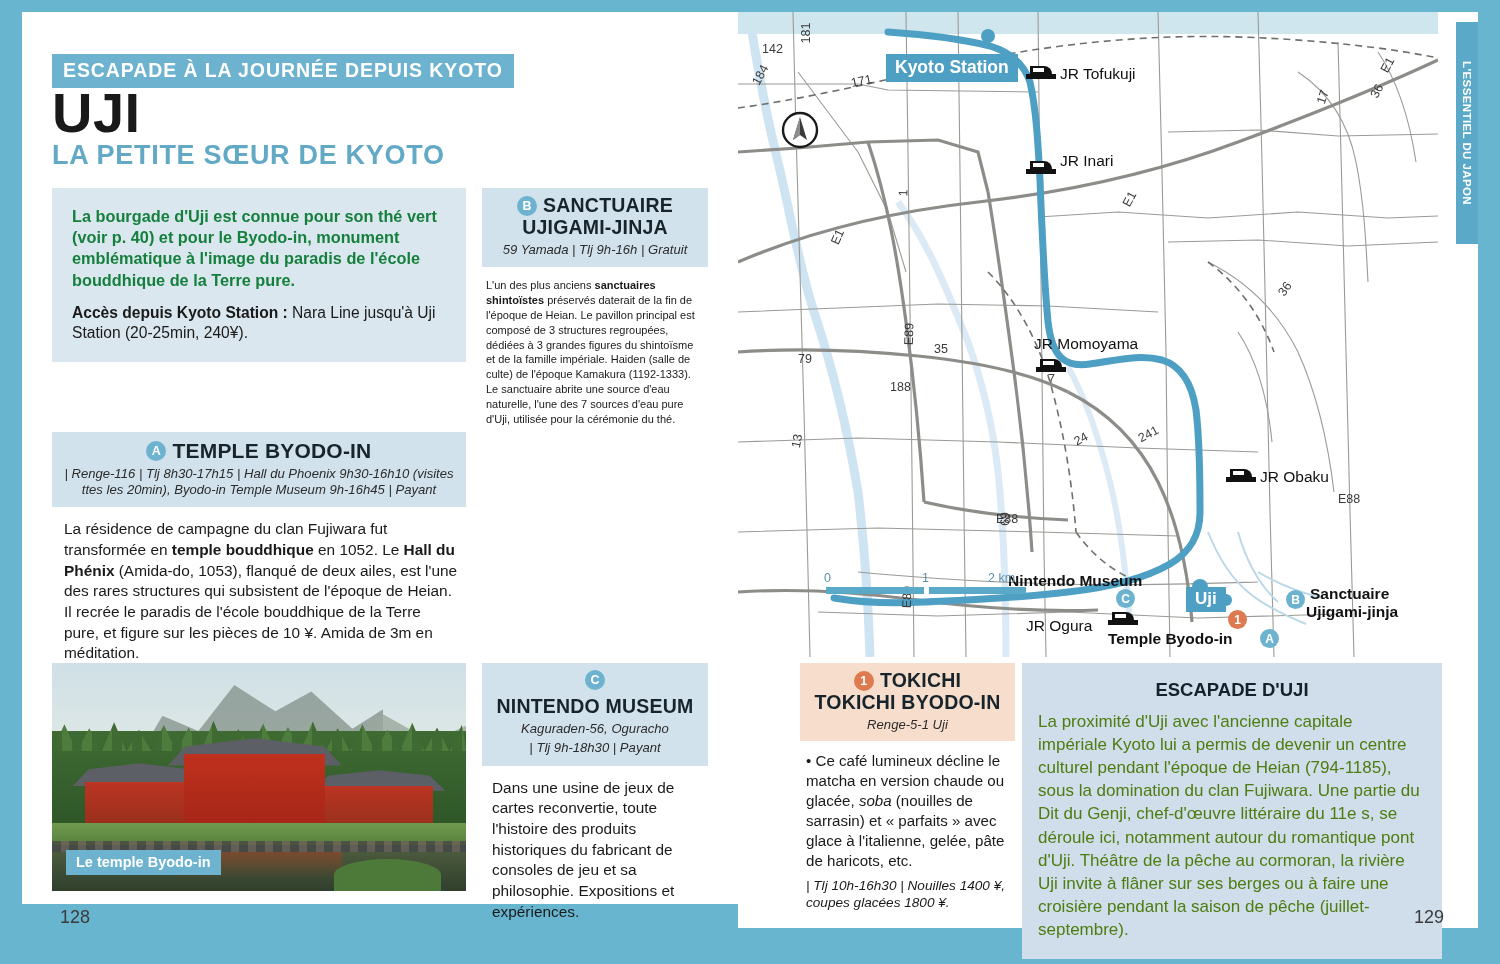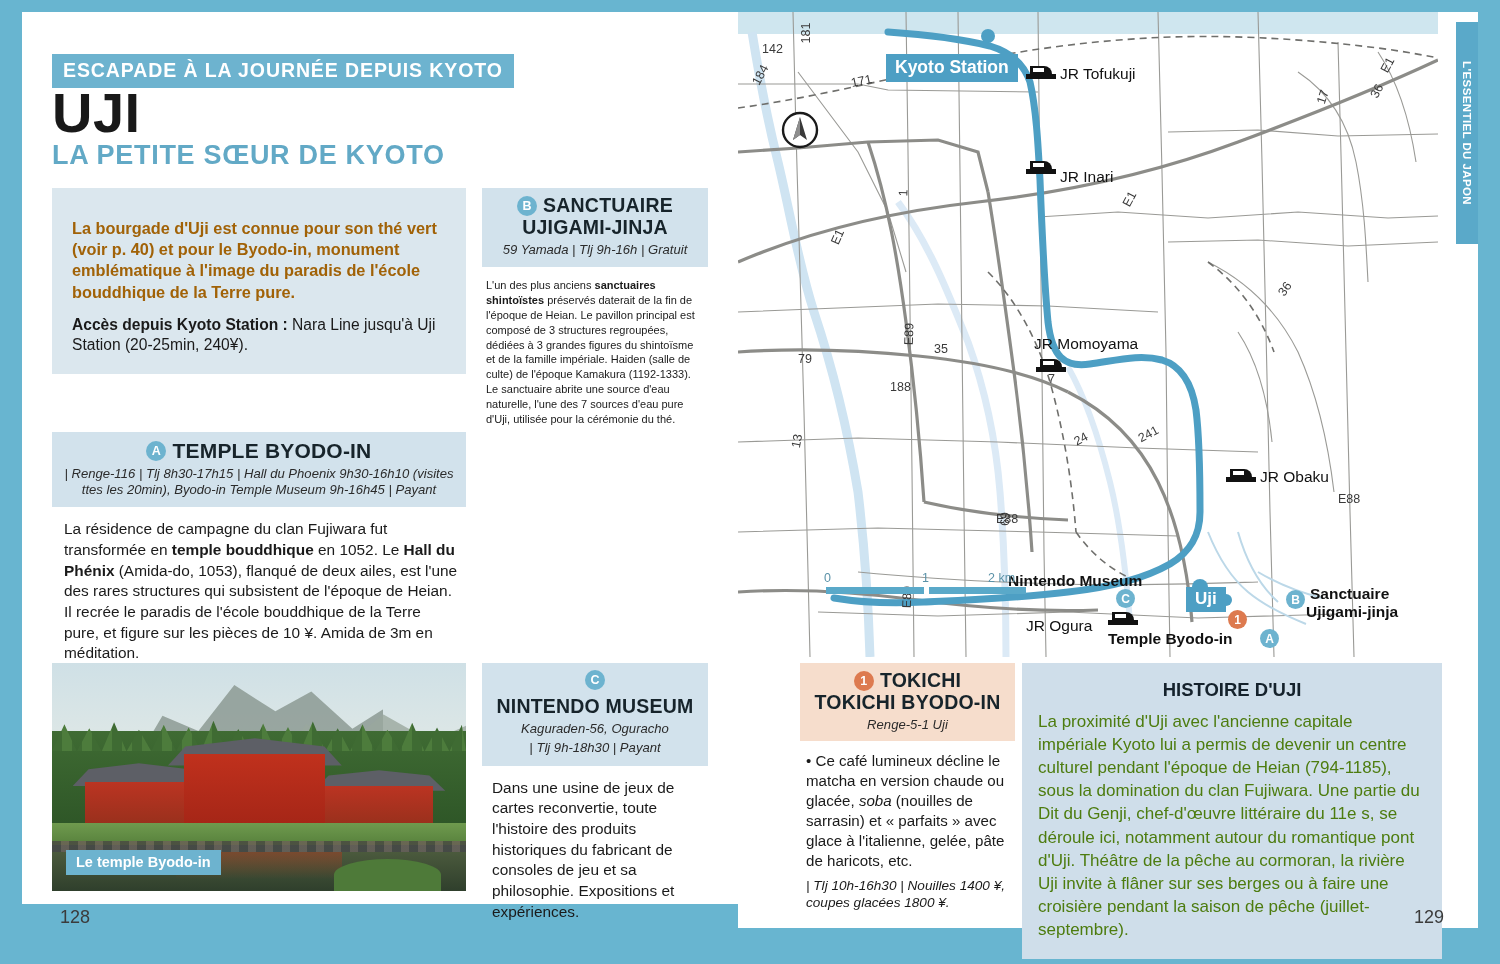--- a/index.html
+++ b/index.html
@@ -40,22 +40,22 @@
   }
 
   .intro-box{
     position:absolute;left:30px;top:176px;
     width:414px;
     background:#dbe7ee;
     padding:18px 20px 18px 20px;
     box-sizing:border-box;
   }
   .intro-lead{
-    font-size:16.3px;font-weight:bold;color:#a16207;line-height:1.3;
-    margin:12px 0 12px 0;
+    font-size:16.3px;font-weight:bold;color:#15803d;line-height:1.3;
+    margin:0 0 12px 0;
   }
   .intro-p{
     font-size:15.6px;color:#1a1a1a;line-height:1.32;margin:0 0 10px 0;
   }
   .intro-p:last-child{margin-bottom:0;}
   .intro-p b{font-weight:bold;}
   .bullet{font-weight:bold;margin-top:26px;}
 
   .poi-head{
     background:#d2e2ec;padding:7px 10px 9px 10px;box-sizing:border-box;
@@ -410,21 +410,21 @@
       </div>
       <div class="maplabel" style="left:322px;top:53px;">JR Tofukuji</div>
 
       <div class="train-ico" style="left:288px;top:147px;">
         <svg width="30" height="15" viewBox="0 0 30 15">
             <rect x="0" y="10" width="30" height="5" fill="#111"></rect>
             <path d="M4 2 h14 a8 8 0 0 1 8 8 h-22 z" fill="#111"></path>
             <rect x="7" y="4" width="11" height="4" fill="#fff"></rect>
           </svg>
       </div>
-      <div class="maplabel" style="left:322px;top:156px;">JR Inari</div>
+      <div class="maplabel" style="left:322px;top:140px;">JR Inari</div>
 
       <div class="maplabel" style="left:296px;top:323px;">JR Momoyama</div>
       <div class="train-ico" style="left:298px;top:345px;">
         <svg width="30" height="15" viewBox="0 0 30 15">
             <rect x="0" y="10" width="30" height="5" fill="#111"></rect>
             <path d="M4 2 h14 a8 8 0 0 1 8 8 h-22 z" fill="#111"></path>
             <rect x="7" y="4" width="11" height="4" fill="#fff"></rect>
           </svg>
       </div>
 
@@ -481,21 +481,21 @@
         </div>
         <div class="poi-meta">Renge-5-1 Uji</div>
       </div>
       <div class="cafe-body">
         <span>• Ce café lumineux décline le matcha en version chaude ou glacée, </span><i>soba</i><span> (nouilles de sarrasin) et « parfaits » avec glace à l'italienne, gelée, pâte de haricots, etc.</span>
         <div class="meta-line">| Tlj 10h-16h30 | Nouilles 1400 ¥, coupes glacées 1800 ¥.</div>
       </div>
     </div>
 
     <div class="histoire">
-      <h3>HISTOIRE D'UJI</h3>
+      <h3>ESCAPADE D'UJI</h3>
       <p>La proximité d'Uji avec l'ancienne capitale impériale Kyoto lui a permis de devenir un centre culturel pendant l'époque de Heian (794-1185), sous la domination du clan Fujiwara. Une partie du Dit du Genji, chef-d'œuvre littéraire du 11e s, se déroule ici, notamment autour du romantique pont d'Uji. Théâtre de la pêche au cormoran, la rivière Uji invite à flâner sur ses berges ou à faire une croisière pendant la saison de pêche (juillet-septembre).</p>
     </div>
 
     <div class="side-tab">
       <span>L'ESSENTIEL DU JAPON</span>
     </div>
 
     <div class="folio folio-right">129</div>
   </div>
 </div>

